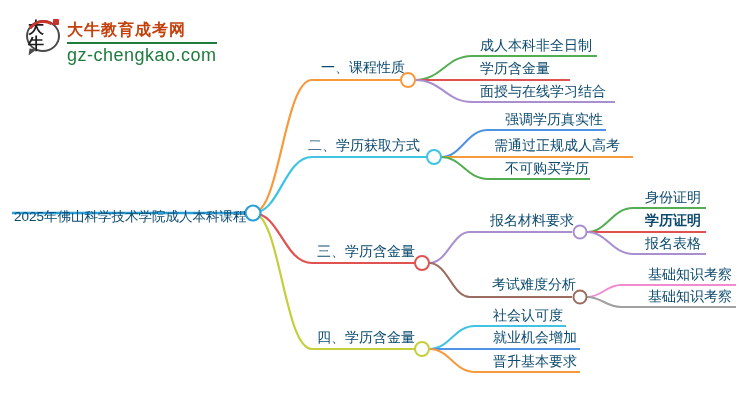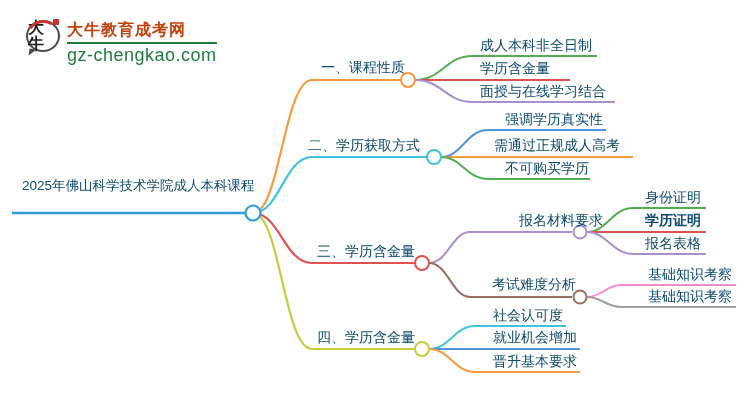--- a/index.html
+++ b/index.html
@@ -88,34 +88,34 @@
       <span class="seal"></span>
       <span class="btxt">大牛</span>
     </div>
     <div class="logo-text">
       <div class="site-name" style="color:#c2410c;">大牛教育成考网</div>
       <div class="site-rule" style="background:#1e7c3c;"></div>
       <div class="site-url" style="color:#1e7c3c;">gz-chengkao.com</div>
     </div>
   </div>
 
-  <div class="lbl root" style="left:14px;top:177px;margin-left:8px;">2025年佛山科学技术学院成人本科课程</div>
+  <div class="lbl root" style="left:14px;top:208px;">2025年佛山科学技术学院成人本科课程</div>
 
   <div class="lbl" style="left:321px;top:59px;">一、课程性质</div>
   <div class="lbl" style="left:480px;top:37px;">成人本科非全日制</div>
   <div class="lbl" style="left:480px;top:60px;">学历含金量</div>
   <div class="lbl" style="left:480px;top:83px;">面授与在线学习结合</div>
 
   <div class="lbl" style="left:308px;top:137px;">二、学历获取方式</div>
   <div class="lbl" style="left:505px;top:111px;">强调学历真实性</div>
   <div class="lbl" style="left:494px;top:137px;">需通过正规成人高考</div>
   <div class="lbl" style="left:505px;top:160px;">不可购买学历</div>
 
   <div class="lbl" style="left:317px;top:243px;">三、学历含金量</div>
-  <div class="lbl" style="left:490px;top:212px;margin-left:29px;">报名材料要求</div>
+  <div class="lbl" style="left:490px;top:212px;">报名材料要求</div>
   <div class="lbl" style="left:645px;top:189px;">身份证明</div>
   <div class="lbl" style="left:645px;top:212px;font-weight:bold;">学历证明</div>
   <div class="lbl" style="left:645px;top:235px;">报名表格</div>
   <div class="lbl" style="left:492px;top:276px;">考试难度分析</div>
   <div class="lbl" style="left:648px;top:266px;">基础知识考察</div>
   <div class="lbl" style="left:648px;top:288px;">基础知识考察</div>
 
   <div class="lbl" style="left:317px;top:329px;">四、学历含金量</div>
   <div class="lbl" style="left:493px;top:307px;">社会认可度</div>
   <div class="lbl" style="left:493px;top:353px;">晋升基本要求</div>

